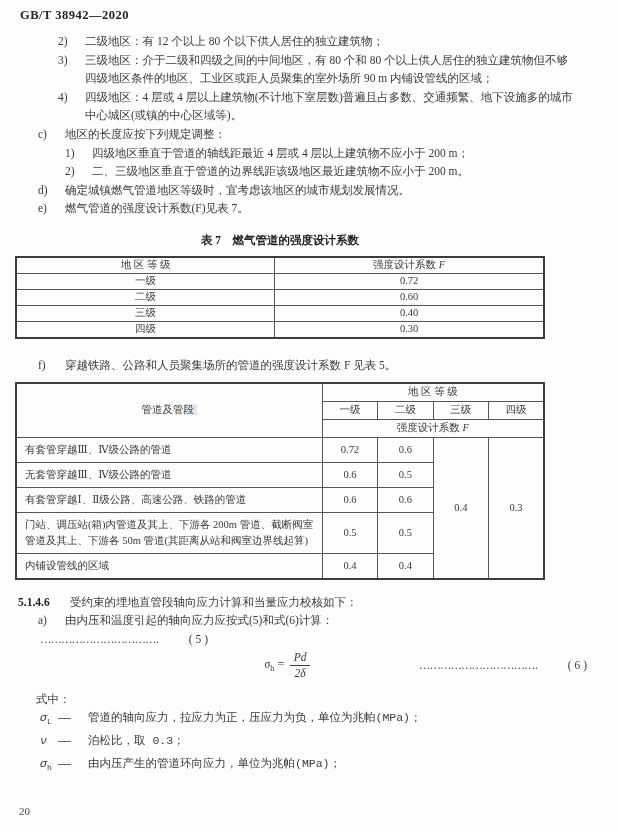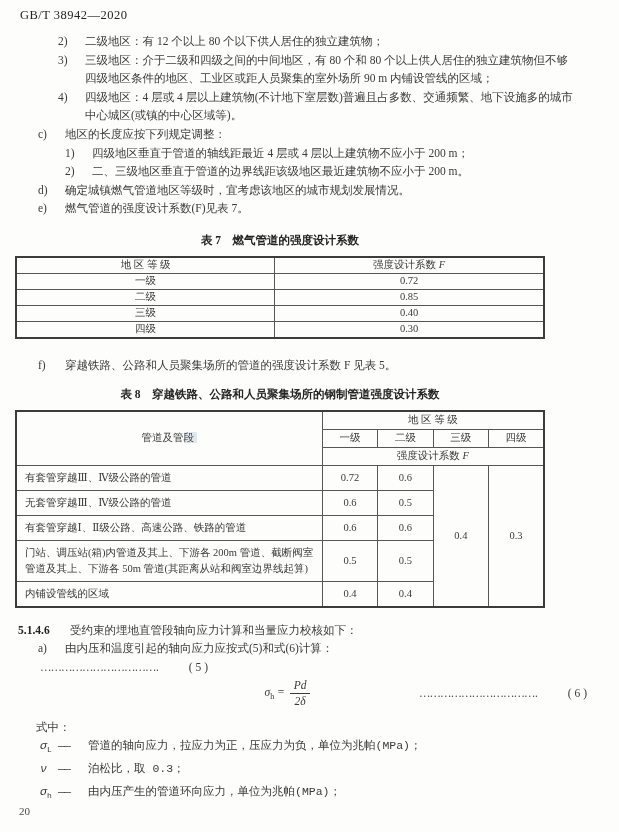--- a/index.html
+++ b/index.html
@@ -8,21 +8,21 @@
     background:#ffffff;
     font-family:"Liberation Serif","DejaVu Serif",serif;
     color:#3a3a3a;
     -webkit-font-smoothing:antialiased;
   }
   .page{
     position:relative;width:619px;height:832px;background:#fdfdfc;overflow:hidden;
   }
   .running-header{
     position:absolute;left:20px;top:8px;
-    font-weight:normal;font-size:12.5px;color:#242424;letter-spacing:0.5px;
+    font-weight:bold;font-size:12.5px;color:#242424;letter-spacing:0.5px;
   }
   .flow{position:absolute;left:0;top:32px;width:619px;}
 
   
   .li{display:flex;margin:0 42px 0 38px;font-size:11.5px;line-height:18.6px;}
   .li.n{margin-left:58px;}
   .li.nn{margin-left:65px;}
   .li-label{flex:0 0 27px;}
   .li-text{flex:1;}
 
@@ -135,39 +135,38 @@
         <tr>
           <td>地 区 等 级</td>
           <td><span>强度设计系数 </span><span class="sym-it">F</span></td>
         </tr>
         <tr>
           <td>一级</td>
           <td>0.72</td>
         </tr>
         <tr>
           <td>二级</td>
-          <td>0.85</td>
+          <td>0.60</td>
         </tr>
         <tr>
           <td>三级</td>
           <td>0.40</td>
         </tr>
         <tr>
           <td>四级</td>
           <td>0.30</td>
         </tr>
       </tbody>
     </table>
 
     <div class="li item-f">
       <span class="li-label">f)</span>
       <span class="li-text">穿越铁路、公路和人员聚集场所的管道的强度设计系数 F 见表 5。</span>
     </div>
 
-    <div class="tbl-title t8-title">表 8　穿越铁路、公路和人员聚集场所的钢制管道强度设计系数</div>
     <table class="tbl t8">
       <colgroup>
           <col class="cdesc">
           <col class="clvl">
           <col class="clvl">
           <col class="clvl">
           <col class="clvl">
         </colgroup>
       <tbody>
         <tr>

